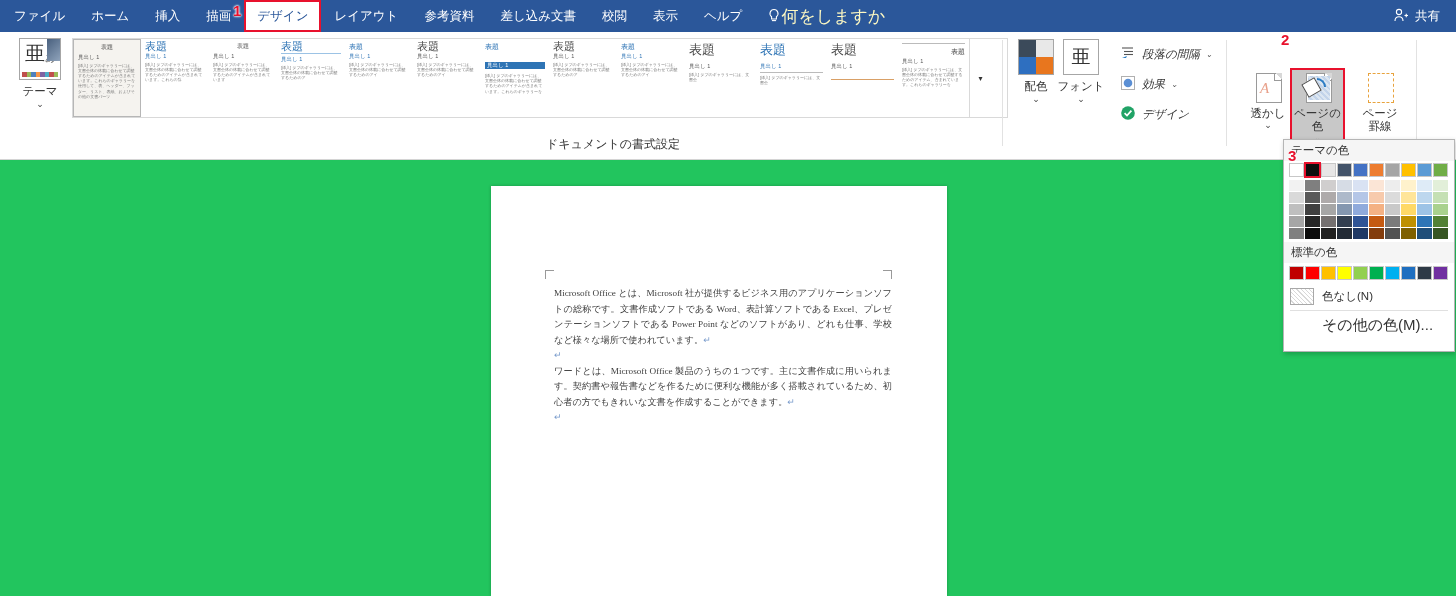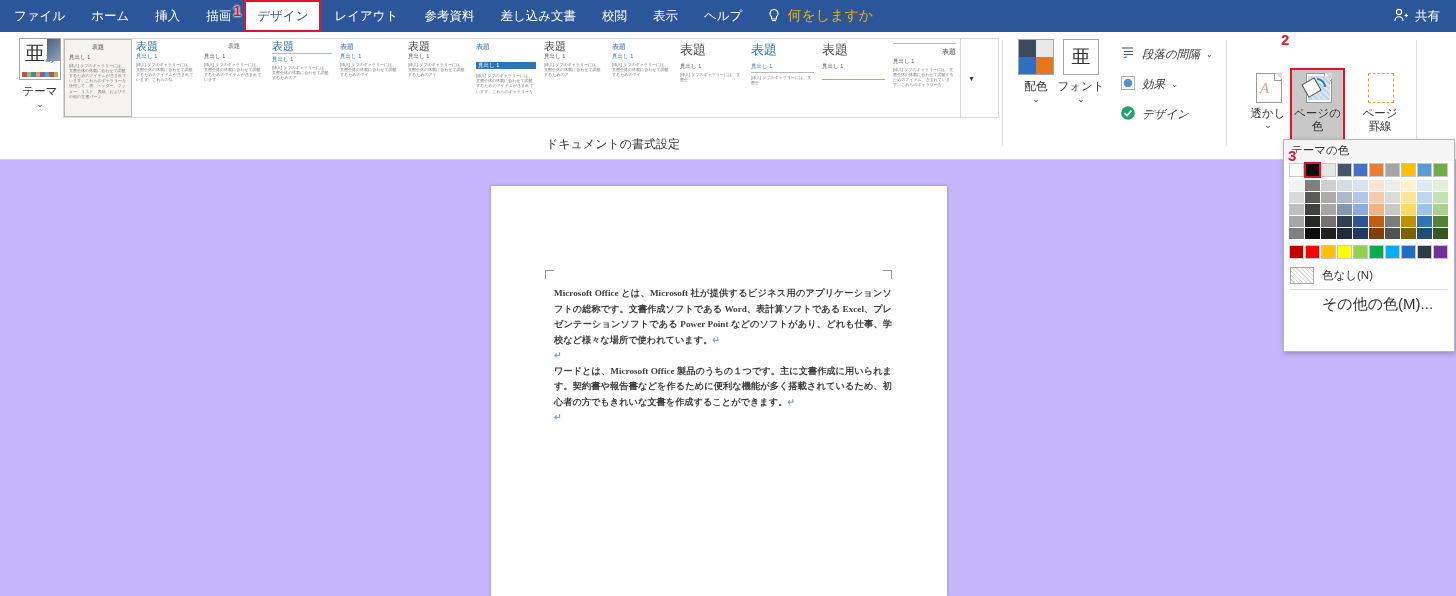--- a/index.html
+++ b/index.html
@@ -32,22 +32,22 @@
     background: #ffffff;
     color: #2b579a;
     position: relative;
   }
   .menu-item.active .redbox {
     position: absolute; left: 0; top: 0; right: 0; bottom: 0;
     border: 2px solid #e8112d;
     pointer-events: none;
   }
   .tellme {
-    display: flex; align-items: center; gap: 6px;
-    color: #eab308; font-size: 14px;
+    display: flex; align-items: center; 
+    color: #fef9c3; font-size: 17px;
     padding-left: 12px;
   }
   .bulb { width: 14px; height: 16px; display:inline-block; }
   .share {
     margin-left: auto;
     display: flex; align-items: center; gap: 6px;
     color: #fff; font-size: 12.5px; padding-right: 16px;
   }
 
   .callout {
@@ -101,21 +101,21 @@
   .theme-thumb .strip i { flex: 1; display:block; }
   .grp-label {
     font-size: 11.5px; color: #333; margin-top: 4px; text-align: center;
   }
   .chev {
     font-size: 9px; color: #444; text-align: center; line-height: 9px; margin-top: 1px;
   }
 
   
   .gallery {
-    position: absolute; left: 63px; top: 6px;
+    position: absolute; left: 72px; top: 6px;
     width: 936px; height: 80px;
     border: 1px solid #d9d9d9;
     background: #fff;
     display: flex;
   }
   .gal-item {
     width: 68px; height: 78px;
     margin: 0; padding: 3px 4px;
     background: #fff;
     position: relative;
@@ -287,22 +287,21 @@
   .dd-item {
     height: 24px; line-height: 24px;
     font-size: 15px; color: #333;
     padding-left: 38px;
   }
 
   
   .docarea {
     position: absolute; top: 160px; left: 0;
     width: 1456px; height: 436px;
-    background: #c4b5fd;
-    font-weight: bold;
+    background: #22c55e;
   }
   .page {
     position: absolute; left: 491px; top: 26px;
     width: 456px; height: 410px;
     background: #ffffff;
     box-shadow: 0 0 3px rgba(0,0,0,0.25);
   }
   .corner-mark {
     position: absolute; width: 9px; height: 9px;
   }
@@ -619,20 +618,21 @@
     <div class="sw2" style="background:#202020"></div>
     <div class="sw2" style="background:#222a35"></div>
     <div class="sw2" style="background:#1f3864"></div>
     <div class="sw2" style="background:#833c0c"></div>
     <div class="sw2" style="background:#525252"></div>
     <div class="sw2" style="background:#7f6000"></div>
     <div class="sw2" style="background:#1f4e79"></div>
     <div class="sw2" style="background:#375623"></div>
   </div>
 
+  <div class="dd-hdr">標準の色</div>
   <div class="std-grid">
     <div class="sw" style="background:#c00000"></div>
     <div class="sw" style="background:#ff0000"></div>
     <div class="sw" style="background:#ffc000"></div>
     <div class="sw" style="background:#ffff00"></div>
     <div class="sw" style="background:#92d050"></div>
     <div class="sw" style="background:#00b050"></div>
     <div class="sw" style="background:#00b0f0"></div>
     <div class="sw" style="background:#1f6fc0"></div>
     <div class="sw" style="background:#2e3a46"></div>

